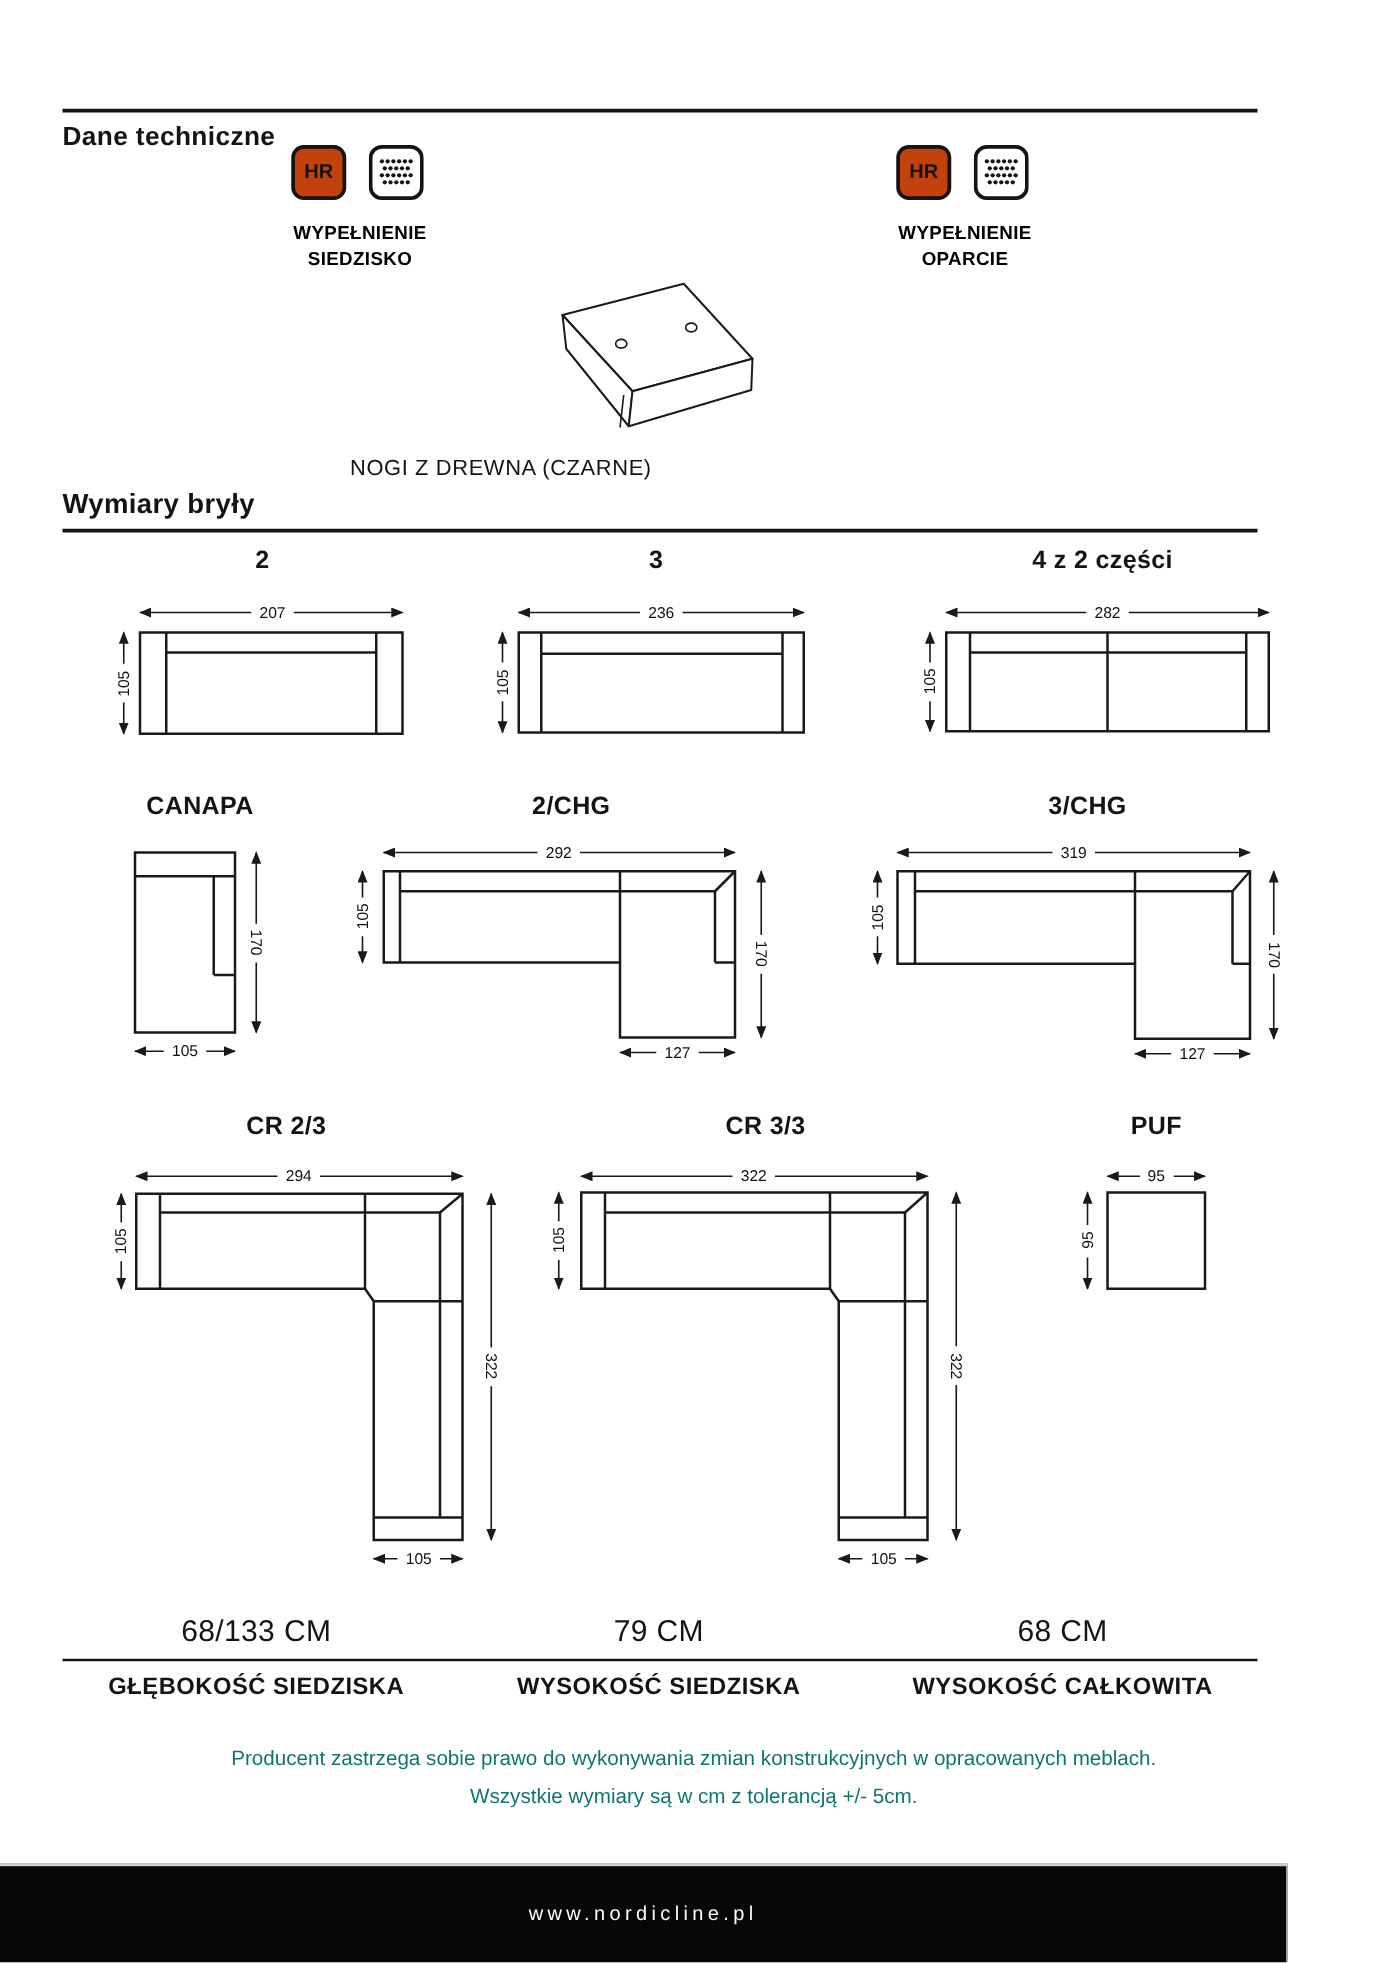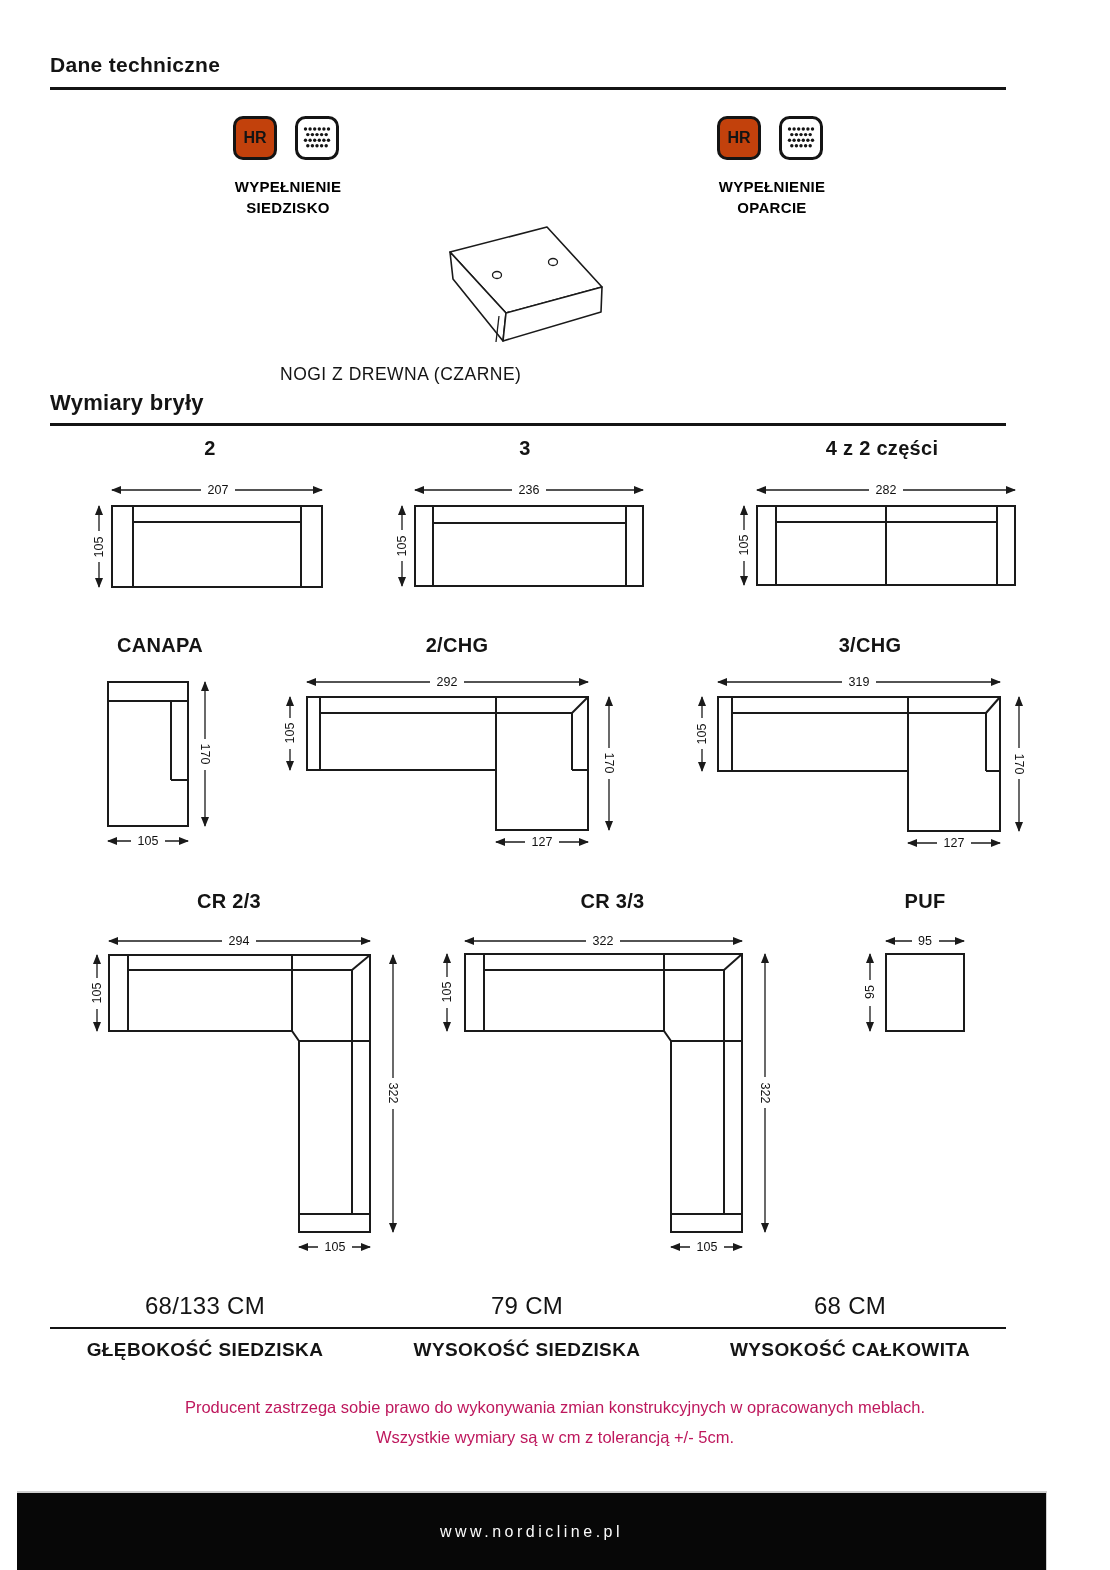--- a/index.html
+++ b/index.html
@@ -1,40 +1,40 @@
 <!DOCTYPE html>
 <html><head>
 <meta charset="utf-8">
 <style>
   * { margin:0; padding:0; box-sizing:border-box; }
   body { background:#fff; font-family:"Liberation Sans", sans-serif; }
   #page { position:relative; width:1110px; height:1570px; background:#fff; overflow:hidden; color:#141414; }
   .abs { position:absolute; }
-  .h1 { font-size:21px; font-weight:700; letter-spacing:.3px; color:#141414; }
+  .h1 { font-size:21px; font-weight:700; letter-spacing:.3px; color:#141414;margin-top:45px; }
   .h2 { font-size:22px; font-weight:700; letter-spacing:.3px; color:#141414; }
   .rule { position:absolute; height:2.5px; background:#141414; }
   .icon-hr { position:absolute; width:44px; height:44px; border:3px solid #141414; border-radius:10px;
              display:flex; align-items:center; justify-content:center; font-size:16px; font-weight:700; background:#c2410c; }
   .fill-label { position:absolute; width:200px; text-align:center; font-size:15px; font-weight:700;
                 line-height:21px; letter-spacing:.3px; color:#000000; }
   .legs-label { position:absolute; width:500px; text-align:left; font-size:17.5px; font-weight:400; letter-spacing:.5px; }
   .diag-title { position:absolute; text-align:center; font-size:20px; font-weight:700; letter-spacing:.3px; }
   svg.diagram { position:absolute; overflow:visible; }
   .shape { fill:#fff; stroke:#1a1a1a; stroke-width:2; stroke-linejoin:miter; }
   .iline { stroke:#1a1a1a; stroke-width:2; fill:none; }
   .dim  { stroke:#1a1a1a; stroke-width:1.3; }
   .wbg  { fill:#fff; }
   .dimtxt { font-family:"Liberation Sans", sans-serif; font-size:12.5px; fill:#111;
             text-anchor:middle; dominant-baseline:central; }
   .face { fill:#fff; stroke:#1a1a1a; stroke-width:1.6; stroke-linejoin:round; }
   .hole { fill:#fff; stroke:#1a1a1a; stroke-width:1.3; }
   .spec-val { position:absolute; width:300px; text-align:center; font-size:24px; font-weight:500; letter-spacing:.3px; }
   .spec-lab { position:absolute; width:300px; text-align:center; font-size:19px; font-weight:700; letter-spacing:.4px; }
-  .disc { position:absolute; width:1000px; text-align:center; font-size:16.5px; line-height:30px; color:#be185d; }
-  .footer { position:absolute; left:17px; top:1491px; width:1030px; height:79px; background:#070707;
+  .disc { position:absolute; width:1000px; text-align:center; font-size:16.5px; line-height:30px; color:#0f766e; }
+  .footer { position:absolute; left:0; top:1491px; width:1030px; height:79px; background:#070707;
             border-top:2px solid #cfcfcf; border-right:1px solid #cfcfcf; }
   .footer-text { width:100%; height:100%; display:flex; align-items:center; justify-content:center;
                  color:#fcfcfc; font-size:16px; letter-spacing:3.5px; }
 </style>
 </head>
 <body>
 
 <div id="page">
 
   <svg width="0" height="0" style="position:absolute">

